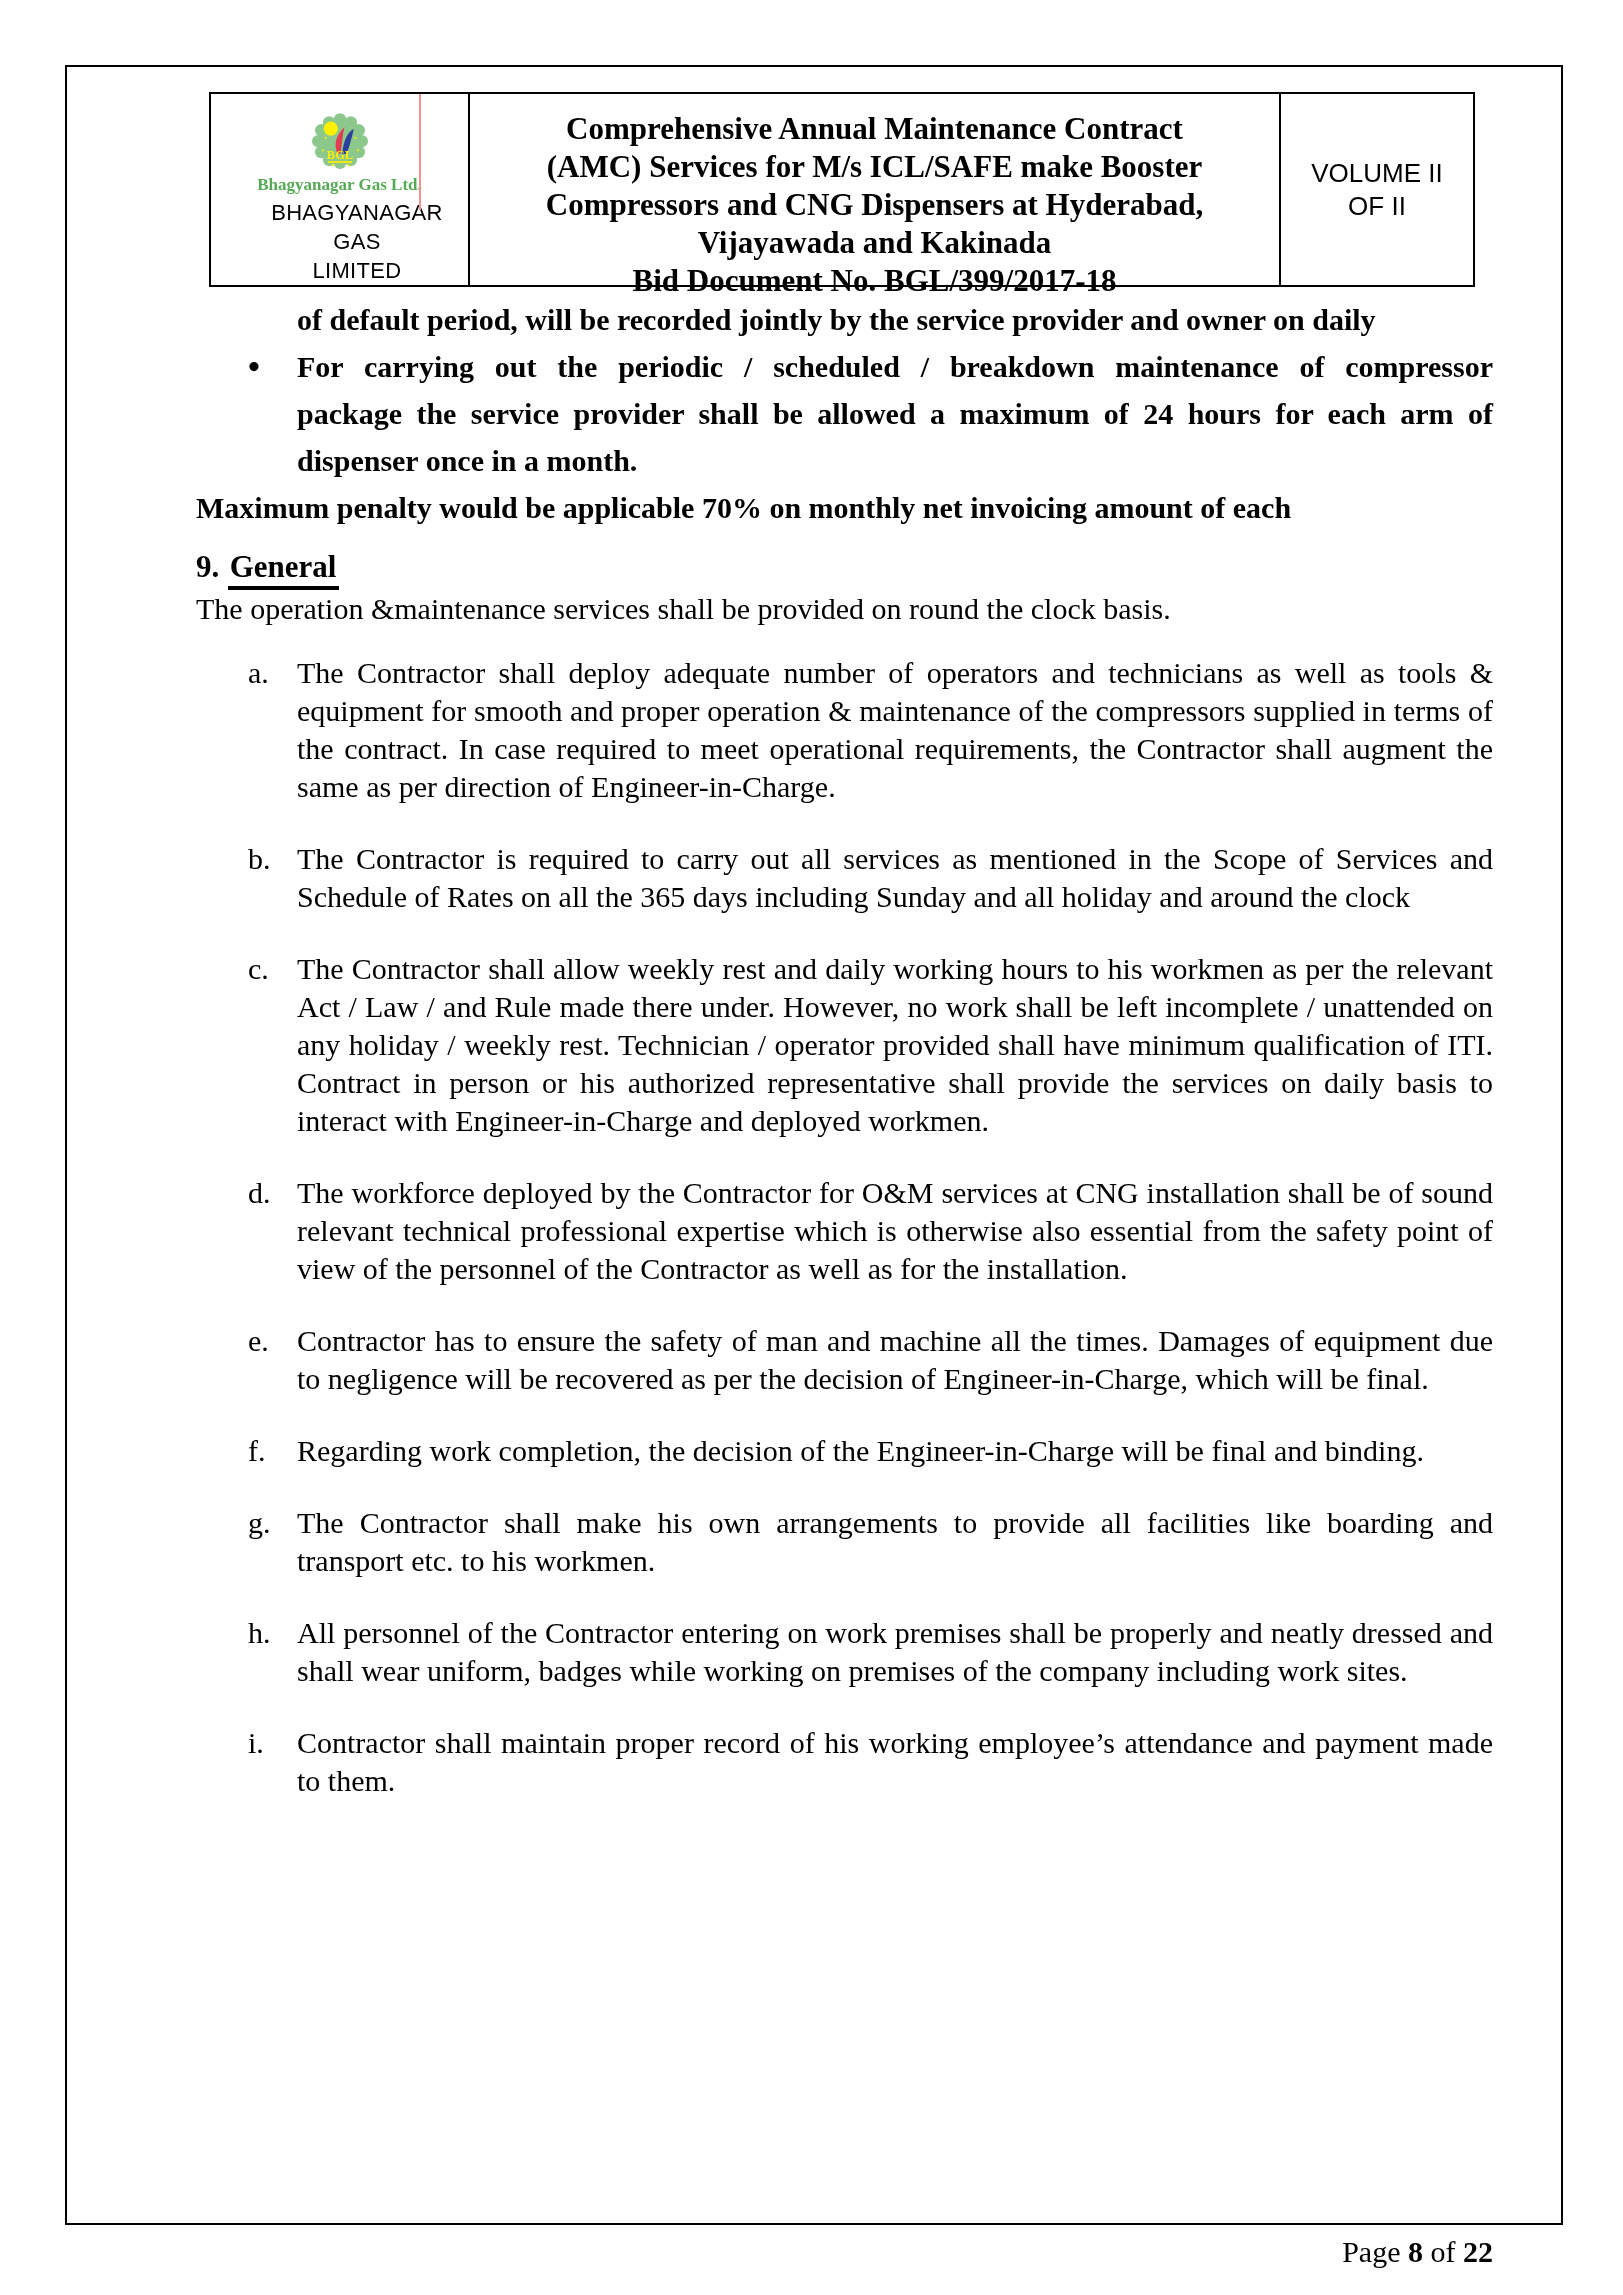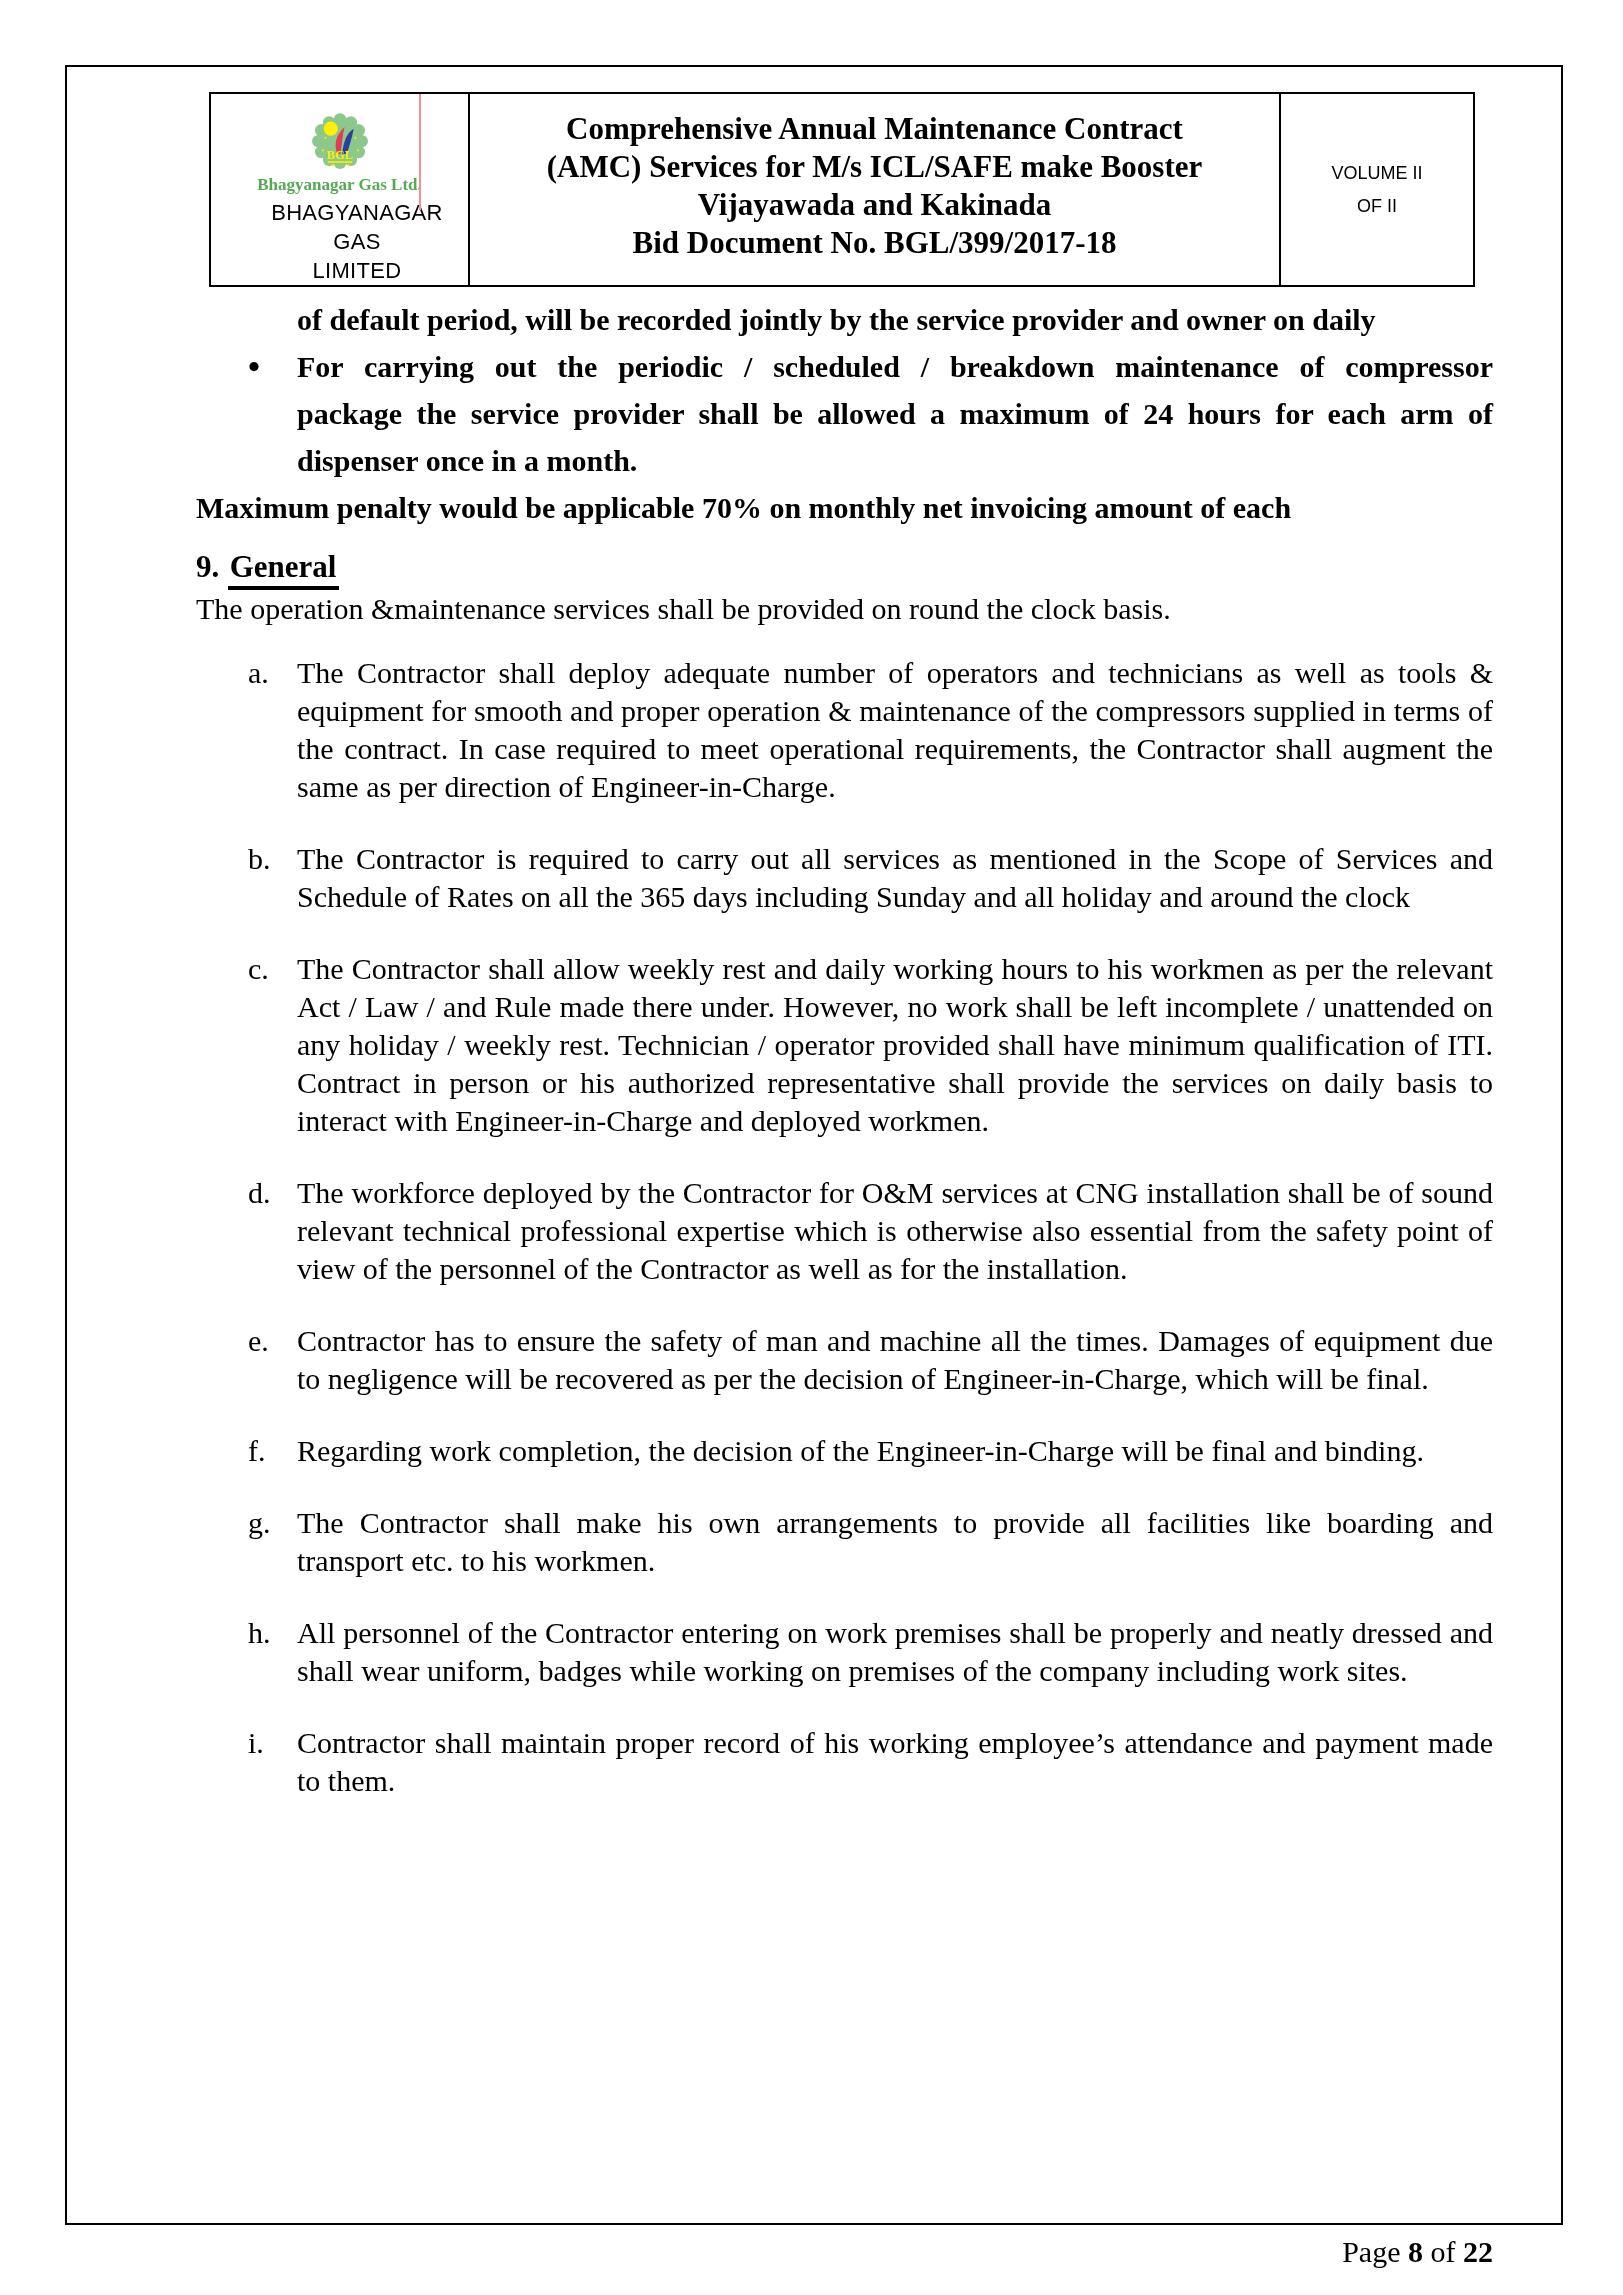--- a/index.html
+++ b/index.html
@@ -21,21 +21,21 @@
     width:259px; border-right:2.6px solid #000; position:relative;
     display:flex; flex-direction:column; align-items:center; padding-top:18px;
     overflow:hidden;
   }
   .cell-title {
     flex:1; border-right:2.6px solid #000; text-align:center;
     font-weight:bold; font-size:31px; line-height:38px; padding-top:16px;
   }
   .cell-volume {
     width:192px; display:flex; flex-direction:column; align-items:center; justify-content:center;
-    font-family:"Liberation Sans", sans-serif; font-size:18px; line-height:33px;
+    font-family:"Liberation Sans", sans-serif; font-size:26px; line-height:33px;
   }
   .logo-svg { width:98px; height:98px; display:block; }
   .logo-caption {
     font-size:17px; line-height:19.6px; color:#55ab55; font-weight:bold;
     font-family:"Liberation Serif", serif;
   }
   .company-name {
     margin-top:3.9px; font-family:"Liberation Sans", sans-serif;
     font-size:22px; line-height:29px; text-align:center; letter-spacing:0.3px;margin-left:35px;
   }
@@ -110,20 +110,21 @@
           <div>LIMITED</div>
         </div>
       <div class="red-divider"></div>
     </div>
 
     <div class="cell cell-title">
       <div>
 
       <div>Comprehensive Annual Maintenance Contract</div>
           <div>(AMC) Services for M/s ICL/SAFE make Booster</div>
+          <div>Compressors and CNG Dispensers at Hyderabad,</div>
           <div>Vijayawada and Kakinada</div>
         </div>
       <div>Bid Document No. BGL/399/2017-18</div>
     </div>
 
     <div class="cell cell-volume">
 
     <div>VOLUME II</div>
         <div>OF II</div>
       </div>

